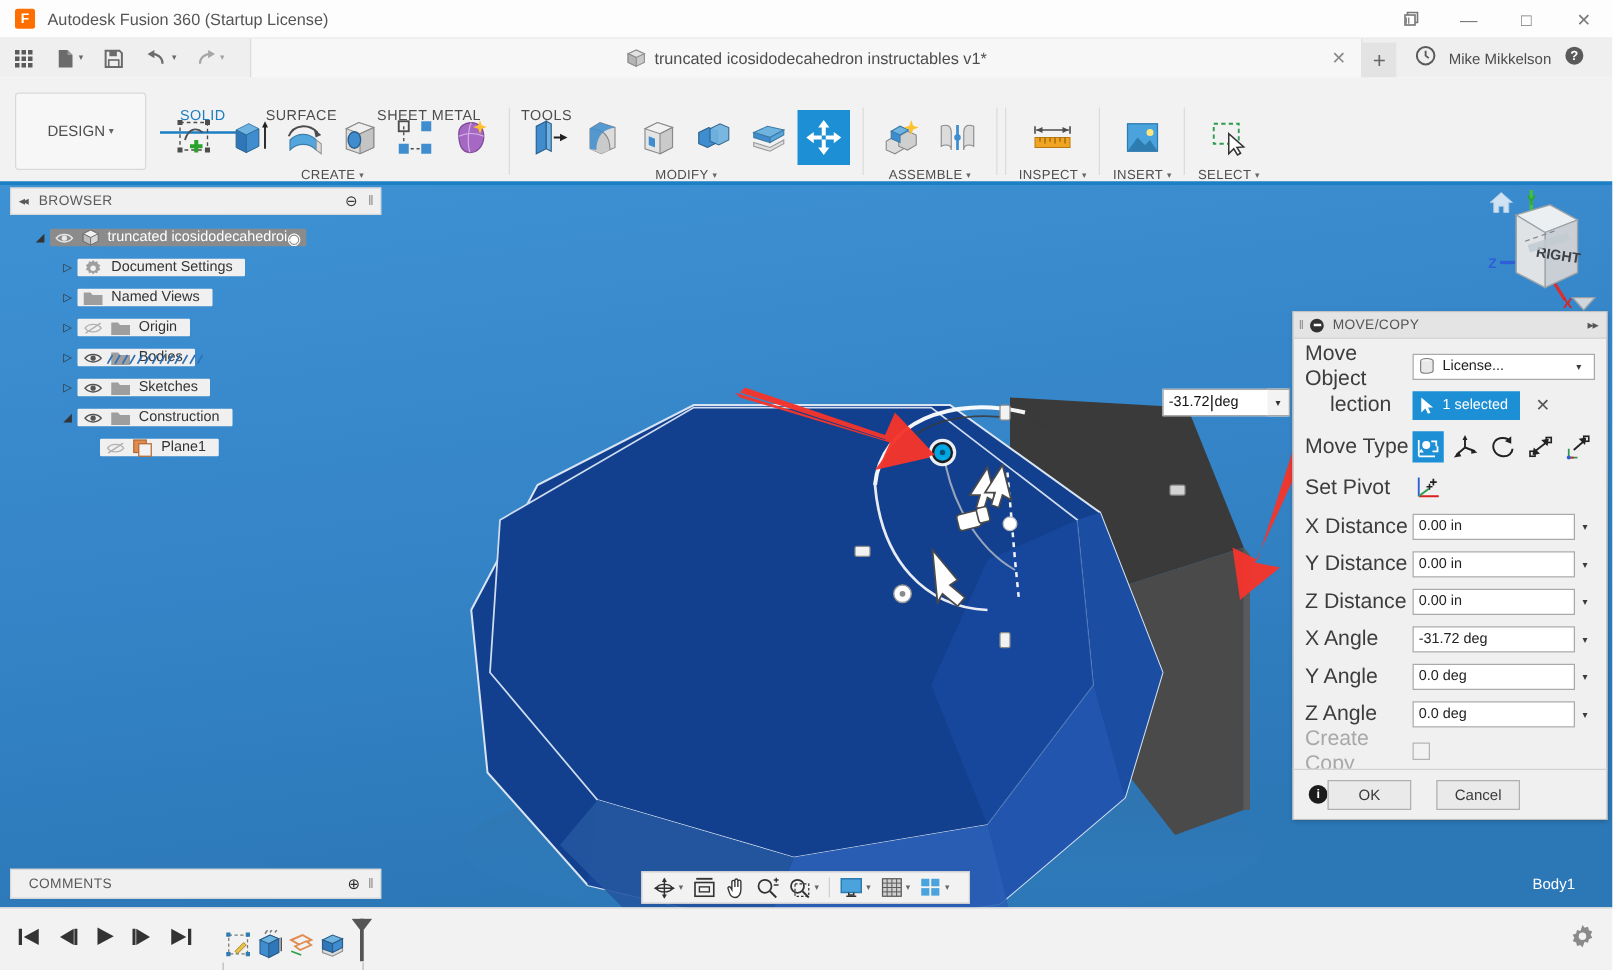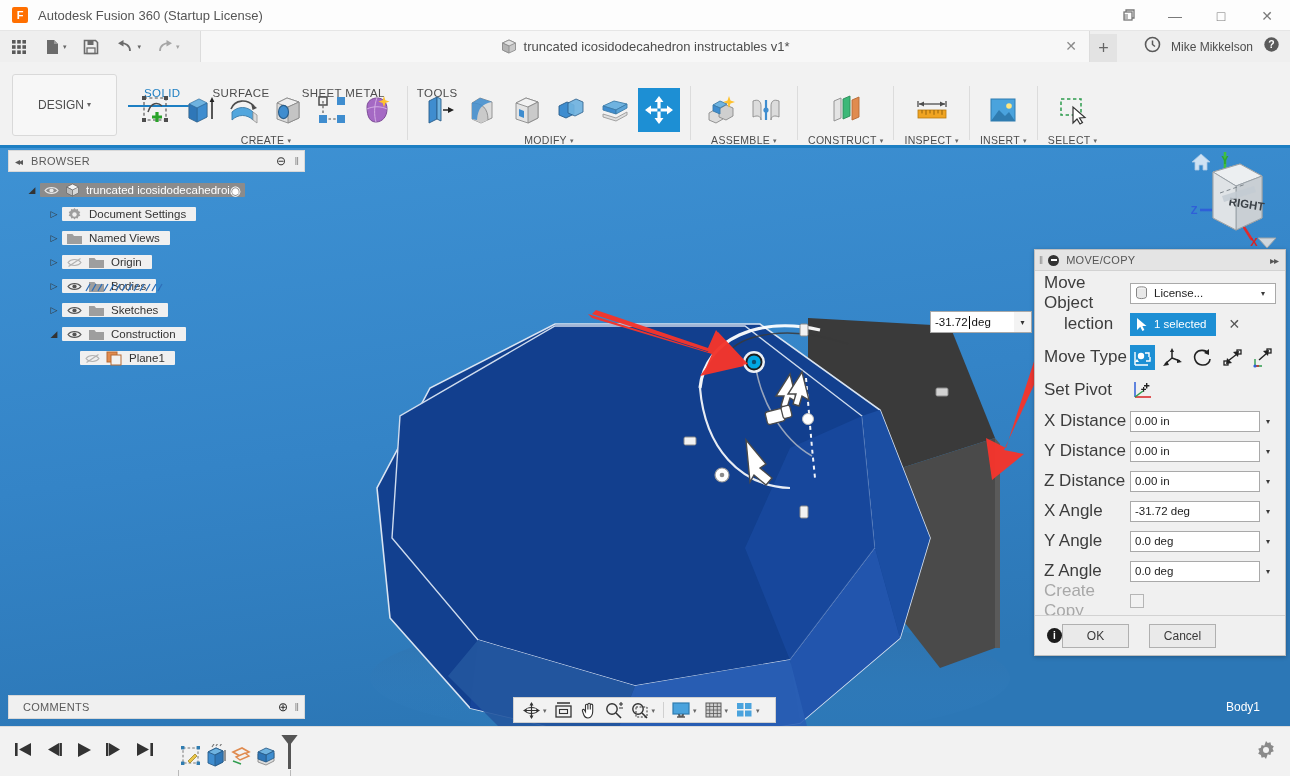--- a/index.html
+++ b/index.html
@@ -54,21 +54,21 @@
     display: flex; align-items: center; justify-content: center;
     color: #8a8a8a; font-size: 14px; line-height: 1;
   }
   .tab-plus {
     position: absolute; left: 1090px; top: 34px; width: 27px; height: 28px;
     background: #e3e3e3; display: flex; align-items: center; justify-content: center;
     color: #666; font-size: 18px; line-height: 1;
   }
   .tb-right {
     position: absolute; right: 0; top: 31px; height: 31px;
-    display: flex; align-items: center; gap: 10px; padding-right: 10px;
+    display: flex; align-items: center; gap: 10px; padding-right: 22px;
   }
   .tb-user { font-size: 12px; color: #4d4d4d; }
 
   
   .ribbon {
     position: absolute; left: 0; top: 62px; width: 1290px; height: 85px;
     background: #f2f2f2;
   }
   .ribbon-bottomline {
     position: absolute; left:0; top: 145px; width: 1290px; height: 3px; background:#1d7fc3;
@@ -504,35 +504,20 @@
           </div>
         </div>
         <div class="group-label">
           <span>ASSEMBLE</span>
           <span class="caret">▾</span>
         </div>
       </div>
 
       <div class="gsep"></div>
 
-      <div class="group">
-        <div class="group-row">
-          <div class="ricon">
-            <svg width="34" height="34" viewBox="0 0 34 34">
-              <path d="M5 8 L12 5 L12 25 L5 28 Z" fill="#e4e4e4" stroke="#8a8a8a" stroke-width=".9"></path>
-              <path d="M14 6 L21 3 L21 23 L14 26 Z" fill="#3cb878" stroke="#2b8a58" stroke-width=".9"></path>
-              <path d="M23 7 L30 4 L30 24 L23 27 Z" fill="#e08b4f" stroke="#b56a34" stroke-width=".9"></path>
-            </svg>
-          </div>
-        </div>
-        <div class="group-label">
-          <span>CONSTRUCT</span>
-          <span class="caret">▾</span>
-        </div>
-      </div>
 
       <div class="gsep"></div>
 
       <div class="group">
         <div class="group-row">
           <div class="ricon">
             <svg width="36" height="34" viewBox="0 0 36 34">
               <path d="M5 11 h26" stroke="#4d4d4d" stroke-width="1.3"></path>
               <path d="M4 8 v6 M32 8 v6" stroke="#4d4d4d" stroke-width="1.3"></path>
               <path d="M5 11 L10 8.6 L10 13.4 Z M31 11 L26 8.6 L26 13.4 Z" fill="#4d4d4d"></path>

